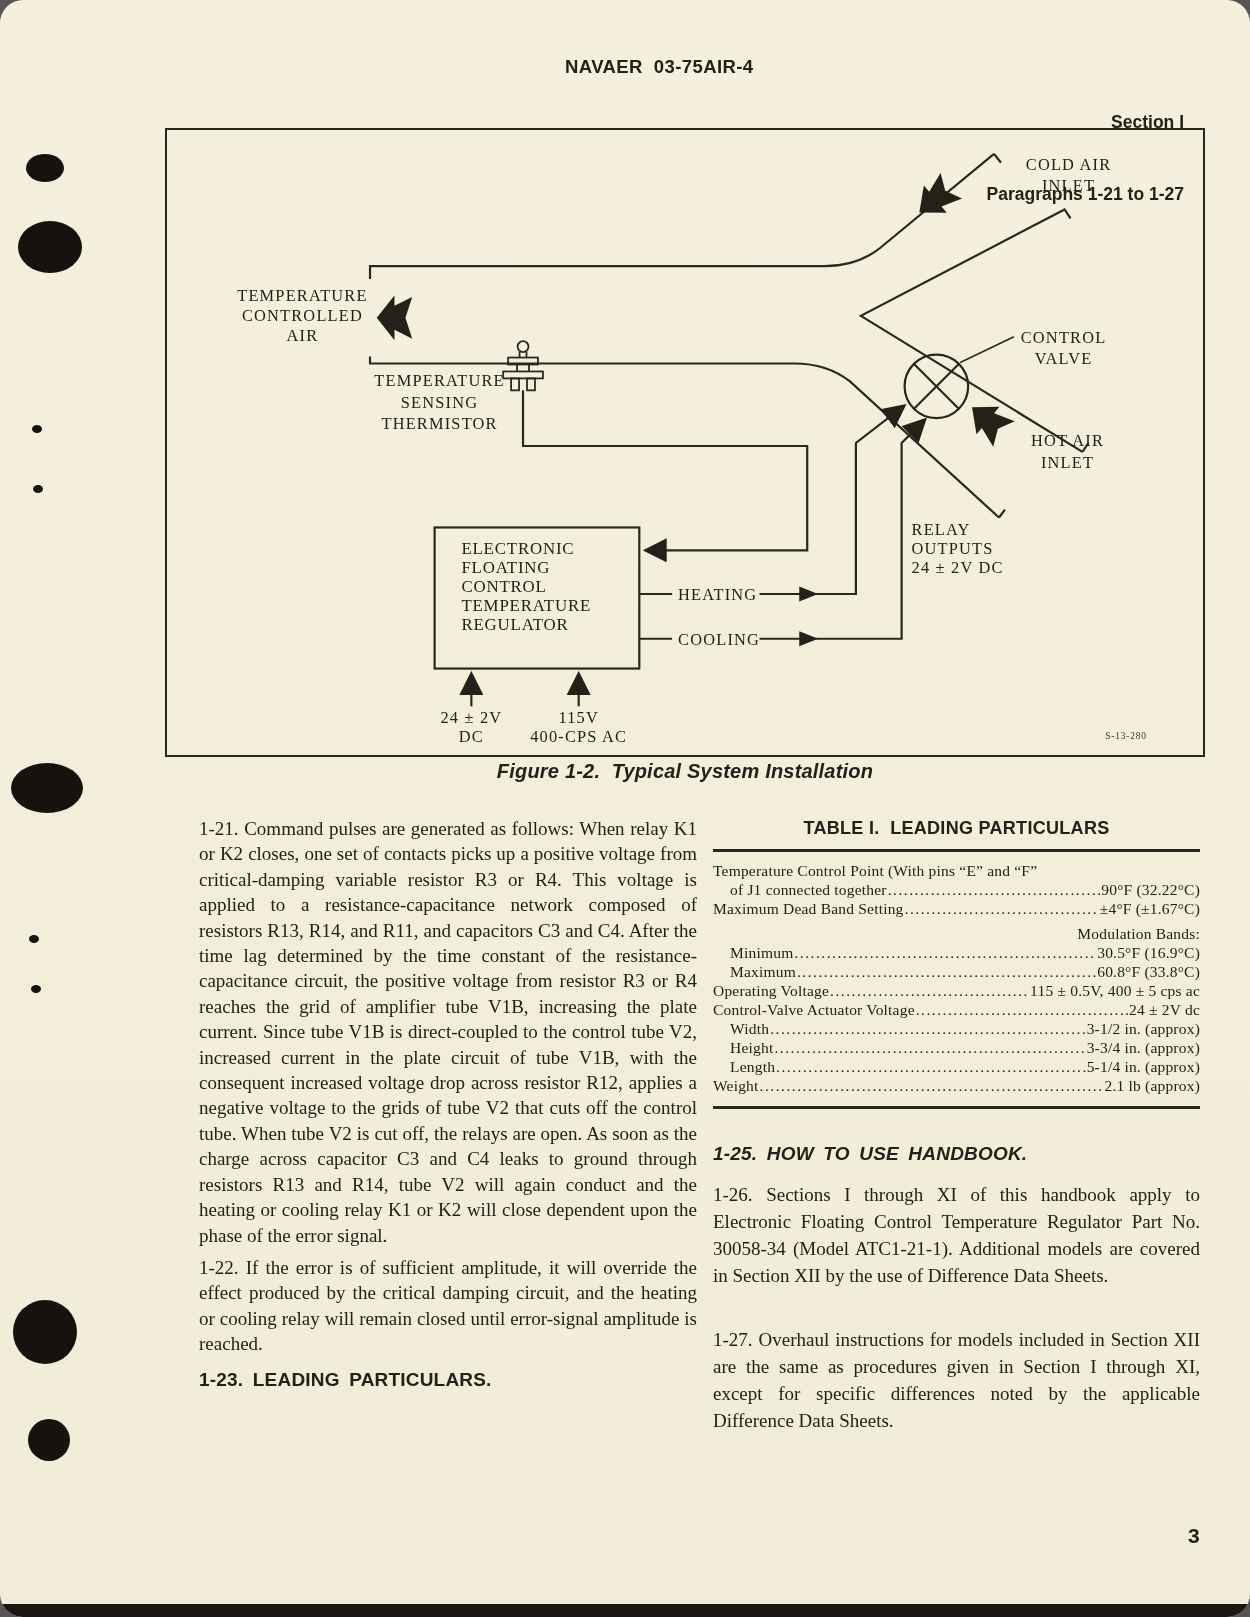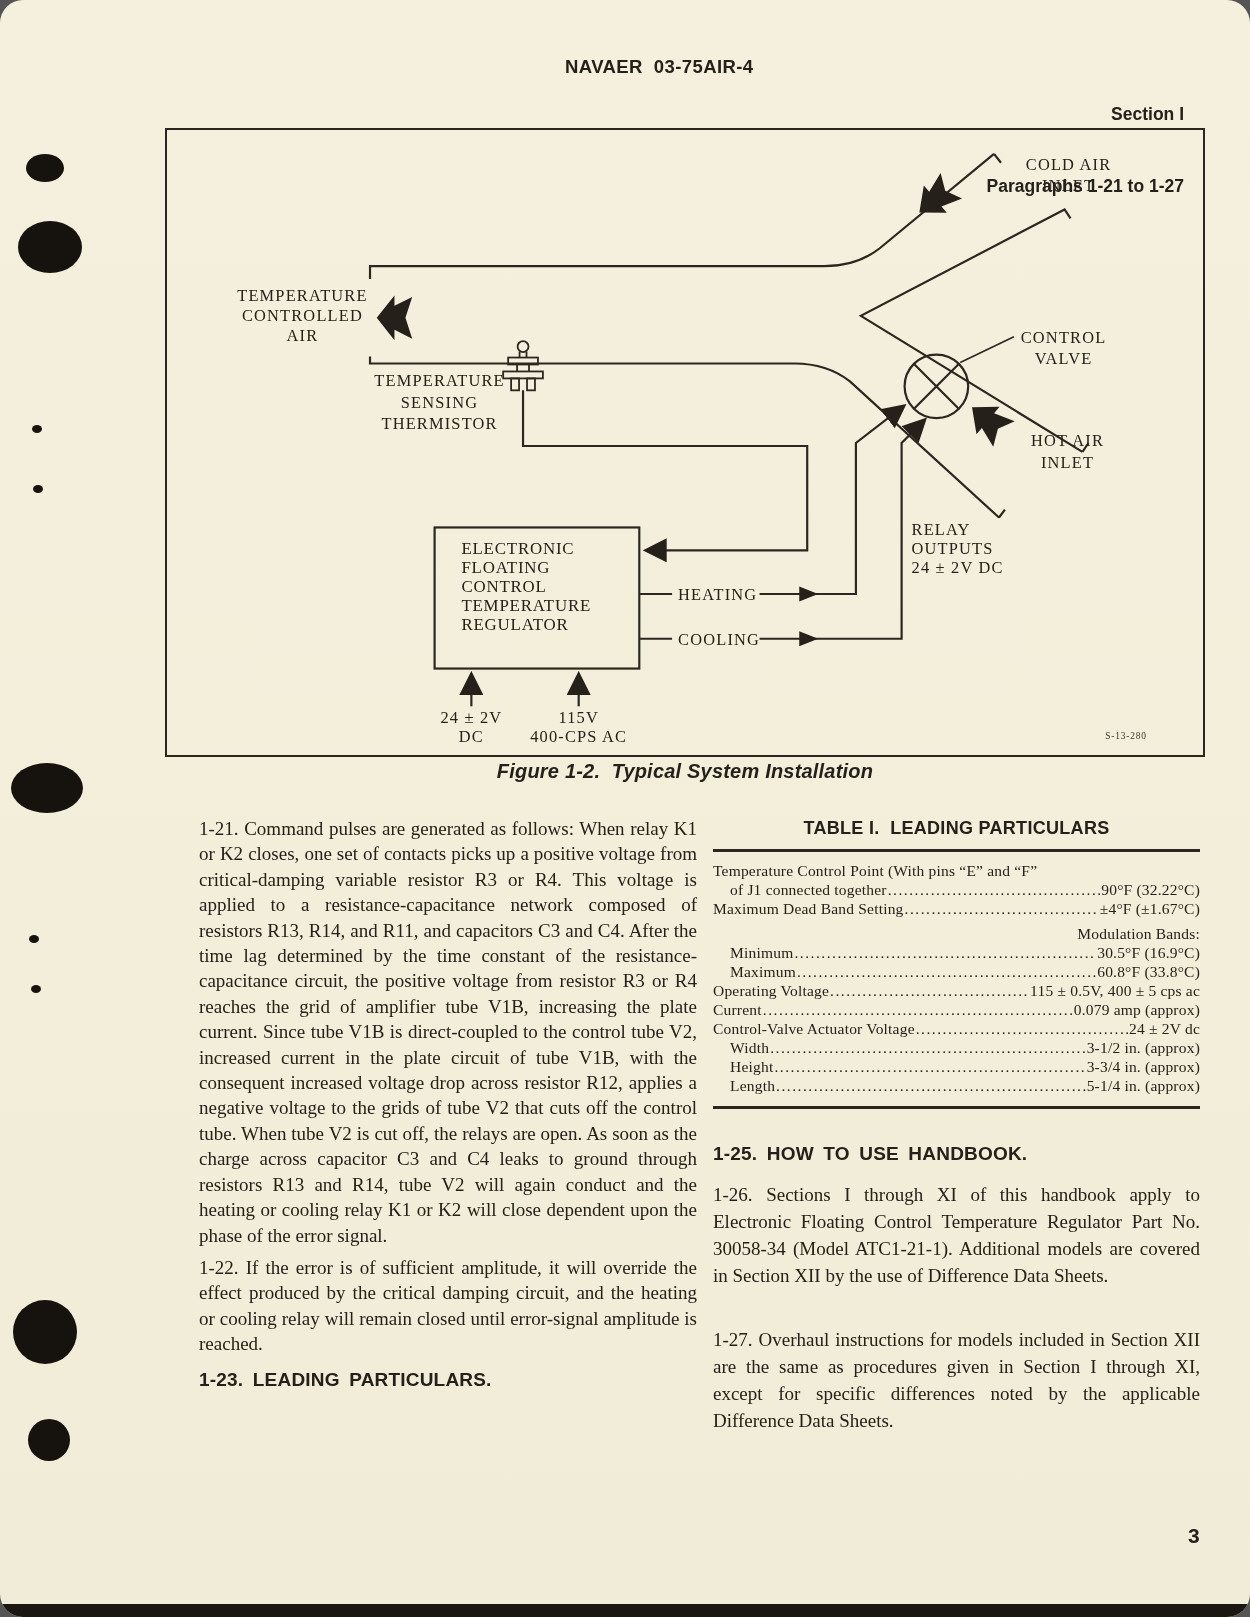--- a/index.html
+++ b/index.html
@@ -14,21 +14,21 @@
     color:#25211a;
     border-radius:23px;
   }
   
   .doc-num{
     position:absolute;left:565px;top:56px;
     font-family:"Liberation Sans",sans-serif;font-weight:bold;
     font-size:18.5px;white-space:pre;letter-spacing:.4px;
   }
   .hdr-right{
-    position:absolute;right:66px;top:54px;text-align:right;
+    position:absolute;right:66px;top:62px;text-align:right;
     font-family:"Liberation Sans",sans-serif;font-weight:bold;
     font-size:17.5px;line-height:24px;white-space:pre;
   }
   
   .figure-frame{
     position:absolute;left:165px;top:128px;width:1040px;height:629px;
     border:2.5px solid #2b2720;box-sizing:border-box;
   }
   .figure-frame svg{position:absolute;left:0;top:0;width:100%;height:100%;}
   .caption{
@@ -59,21 +59,21 @@
   .rule-top{margin-top:10px;}
   .rule-bottom{margin-top:11px;}
   .trows{margin-top:9px;font-size:15.5px;line-height:19px;letter-spacing:.2px;}
   .trow{display:flex;align-items:baseline;}
   .trow .tlabel{white-space:nowrap;}
   .trow .tdots{flex:1;overflow:hidden;white-space:nowrap;margin:0 1px;}
   .trow .tdots::after{content:"....................................................................................................";letter-spacing:1.5px;}
   .trow .tval{white-space:nowrap;}
   .trow.ind{padding-left:17px;}
   .trow.gap{margin-top:6px;justify-content:flex-end;}
-  .h-25{margin-top:34px !important;}
+  .h-25{margin-top:34px !important;font-style:italic;}
   .p-26{margin-top:16px !important;}
   .p-27{margin-top:37px !important;}
   
   .page-num{
     position:absolute;left:1188px;top:1524px;
     font-family:"Liberation Sans",sans-serif;font-weight:bold;font-size:21px;
   }
   
   .mark{position:absolute;background:#16130e;border-radius:50%;}
   .m1{left:26px;top:154px;width:38px;height:28px;}
@@ -231,43 +231,43 @@
           <span class="tlabel">Maximum</span>
           <span class="tdots"></span>
           <span class="tval">60.8°F (33.8°C)</span>
         </div>
         <div class="trow">
           <span class="tlabel">Operating Voltage</span>
           <span class="tdots"></span>
           <span class="tval">115 ± 0.5V, 400 ± 5 cps ac</span>
         </div>
         <div class="trow">
-          <span class="tlabel">Current</span>
-          <span class="tdots"></span>
-          <span class="tval">0.079 amp (approx)</span>
-        </div>
-        <div class="trow">
           <span class="tlabel">Control-Valve Actuator Voltage</span>
           <span class="tdots"></span>
           <span class="tval">24 ± 2V dc</span>
         </div>
         <div class="trow ind">
           <span class="tlabel">Width</span>
           <span class="tdots"></span>
           <span class="tval">3-1/2 in. (approx)</span>
         </div>
         <div class="trow ind">
           <span class="tlabel">Height</span>
           <span class="tdots"></span>
           <span class="tval">3-3/4 in. (approx)</span>
         </div>
         <div class="trow ind">
           <span class="tlabel">Length</span>
           <span class="tdots"></span>
           <span class="tval">5-1/4 in. (approx)</span>
+        </div>
+        <div class="trow">
+          <span class="tlabel">Weight</span>
+          <span class="tdots"></span>
+          <span class="tval">2.1 lb (approx)</span>
         </div>
       </div>
     <div class="rule rule-bottom"></div>
     <h3 class="subhead h-25">1-25. HOW TO USE HANDBOOK.</h3>
     <p class="p-26">1-26. Sections I through XI of this handbook apply to Electronic Floating Control Temperature Regulator Part No. 30058-34 (Model ATC1-21-1). Additional models are covered in Section XII by the use of Difference Data Sheets.</p>
     <p class="p-27">1-27. Overhaul instructions for models included in Section XII are the same as procedures given in Section I through XI, except for specific differences noted by the applicable Difference Data Sheets.</p>
   </div>
 
   <div class="page-num">3</div>
 

